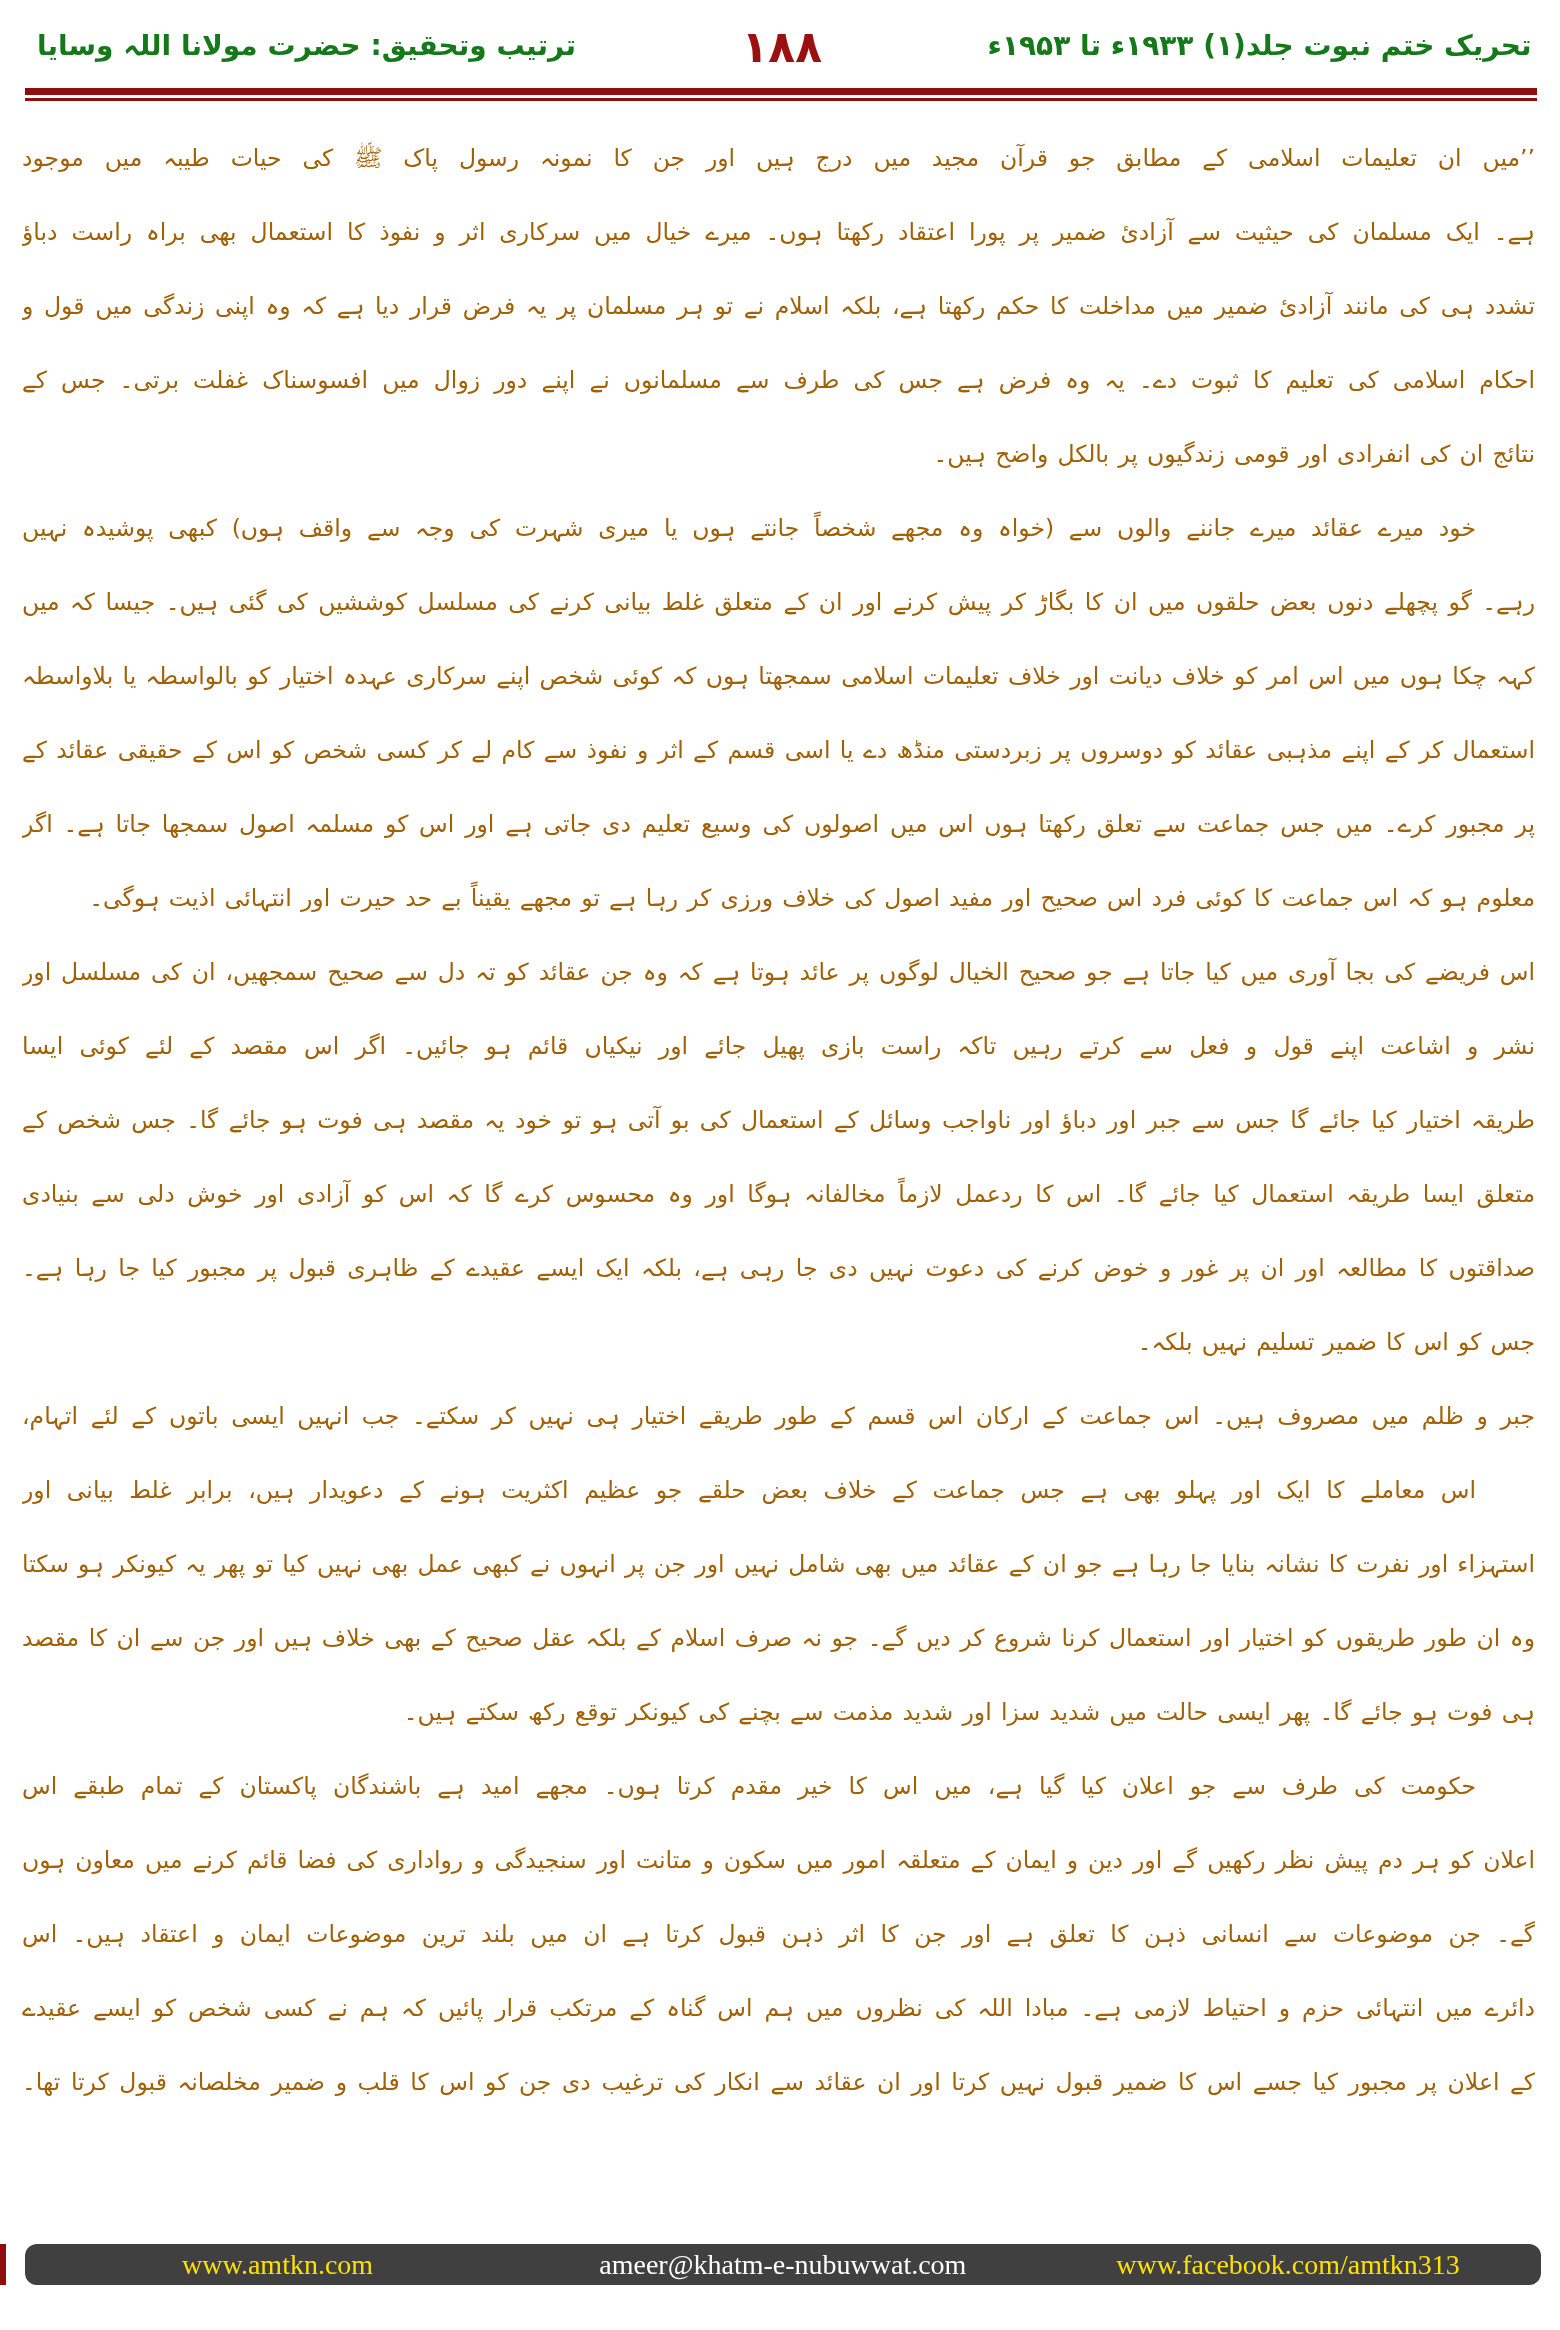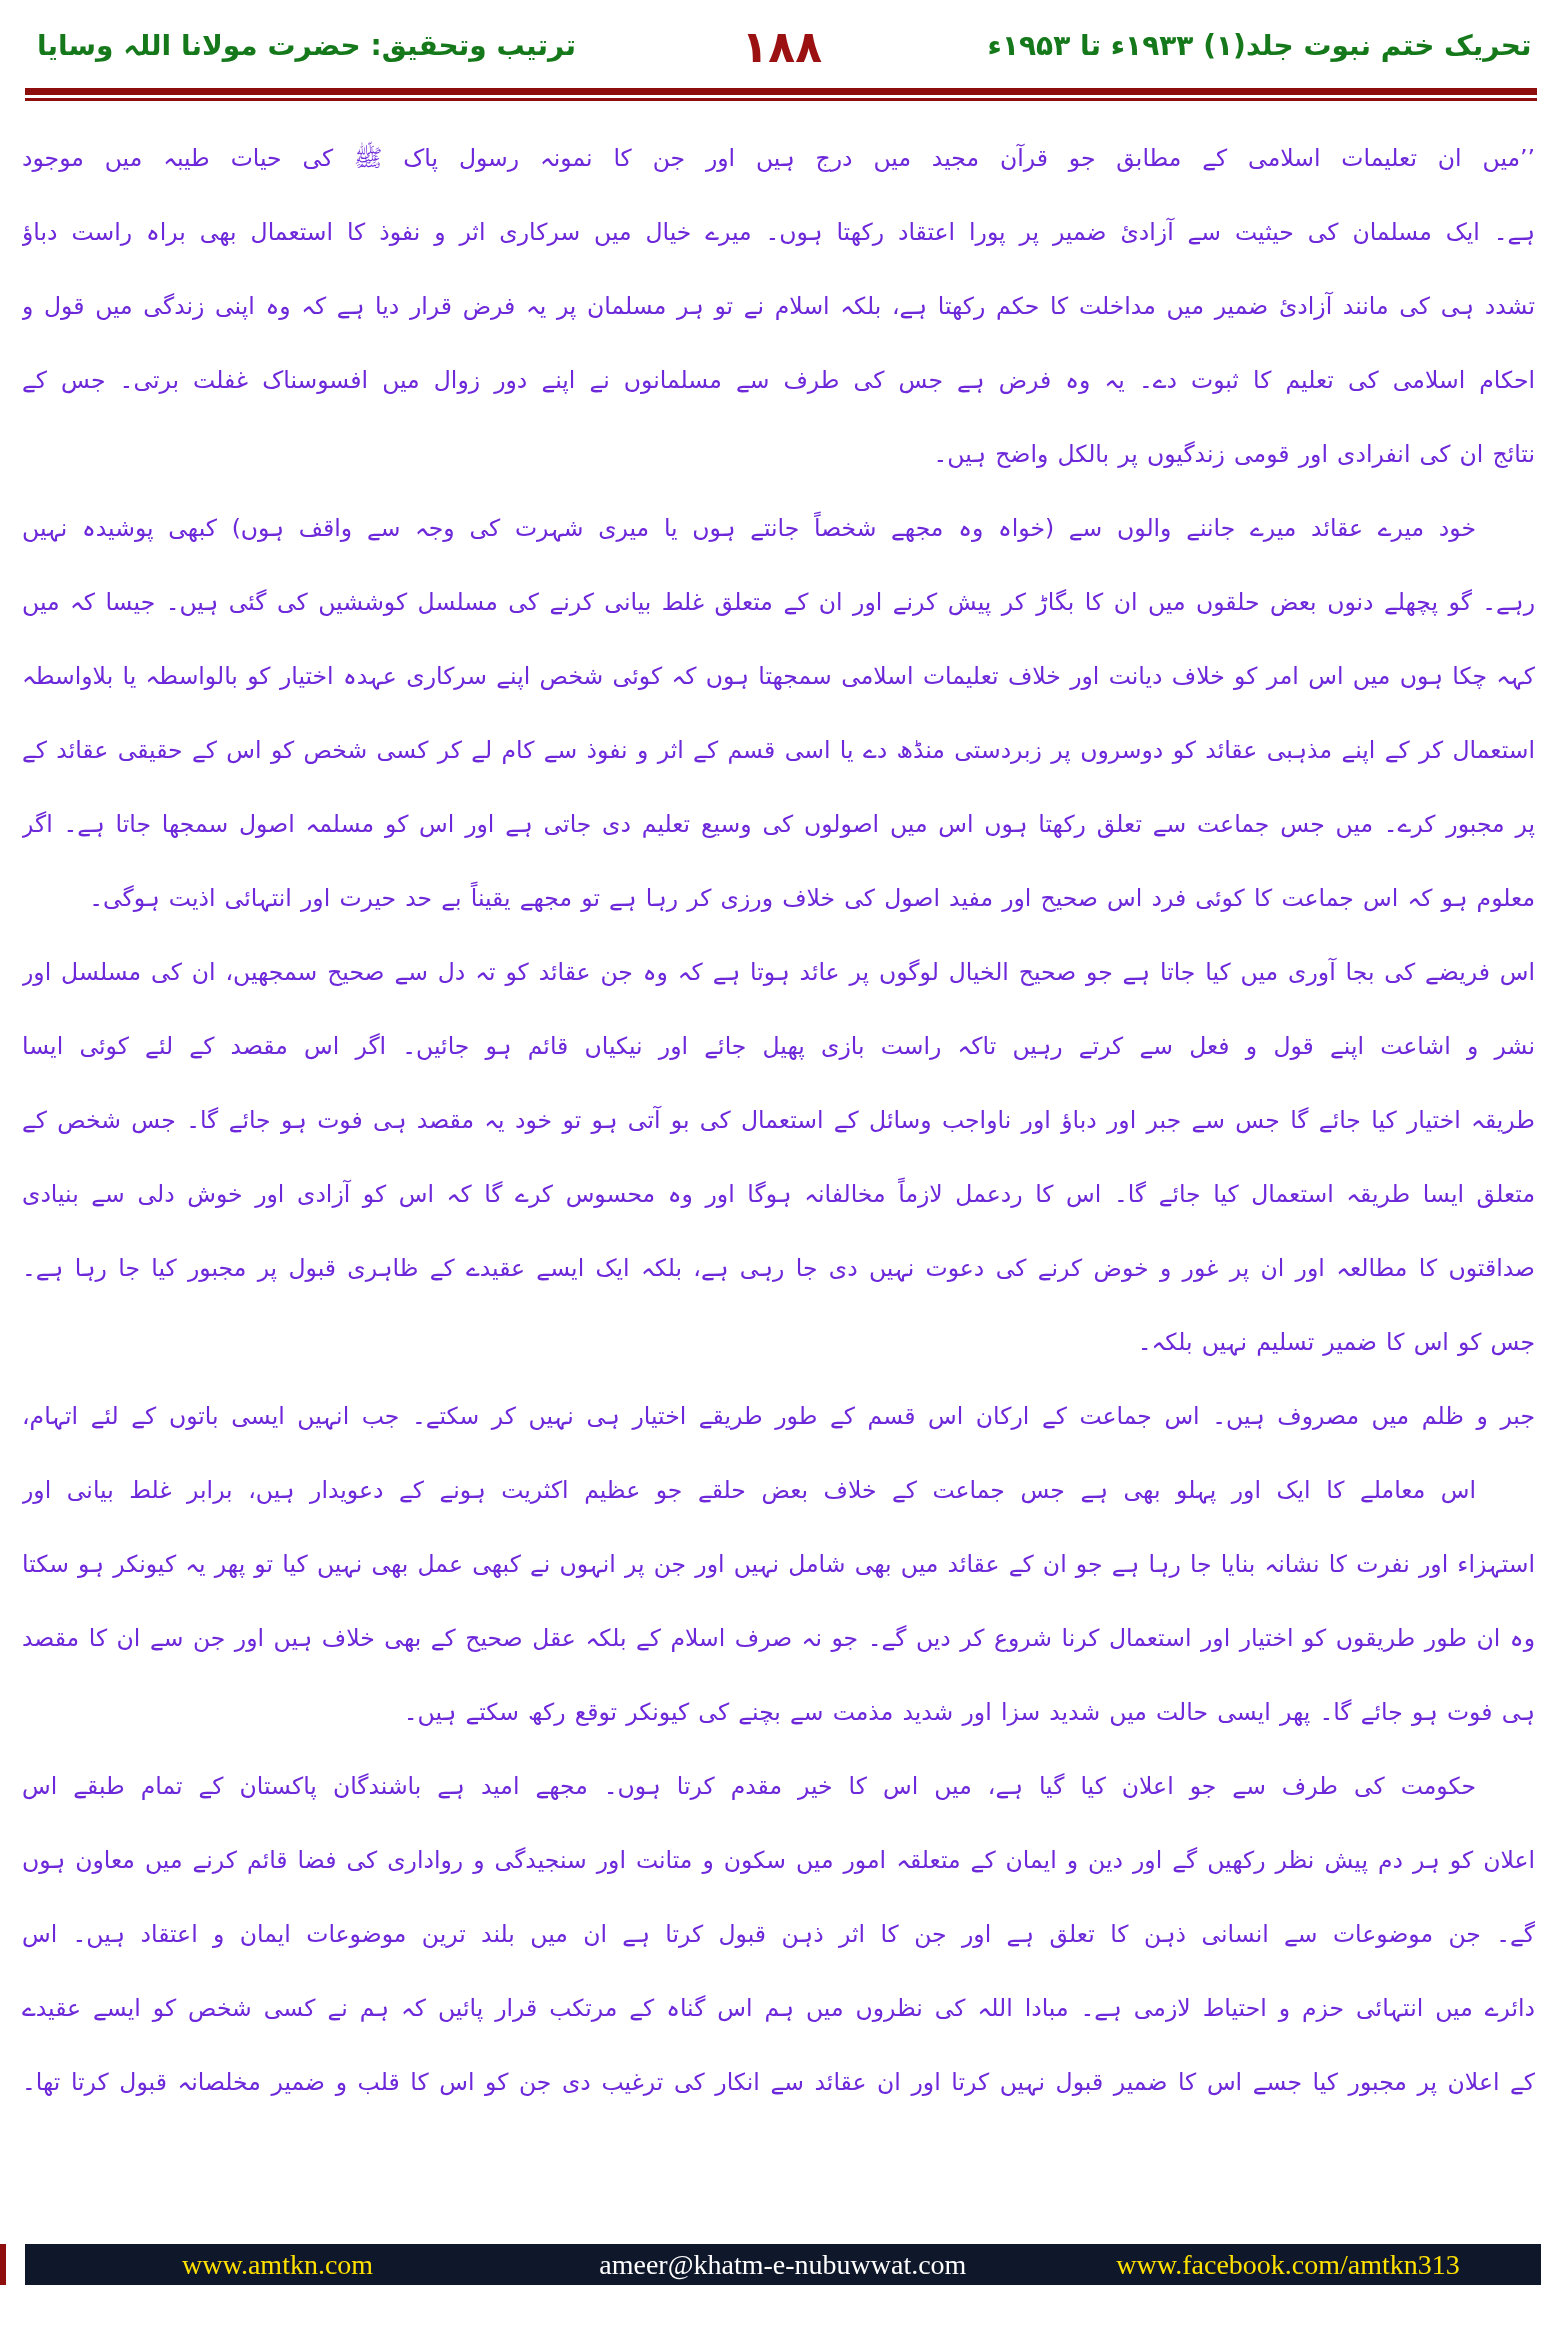--- a/index.html
+++ b/index.html
@@ -69,21 +69,21 @@
     <div class="hdr-title" style="color: rgb(21, 121, 27);">تحریک ختم نبوت جلد(۱) ۱۹۳۳ء تا ۱۹۵۳ء</div>
     <div class="hdr-page-number" style="color: rgb(155, 17, 17);">۱۸۸</div>
     <div class="hdr-credit" style="color: rgb(21, 121, 27); text-align: center;">ترتیب وتحقیق: حضرت مولانا اللہ وسایا</div>
   </div>
 
   <div class="rule">
     <div class="thick" style="background: rgb(142, 14, 14);"></div>
     <div class="thin" style="background: rgb(142, 14, 14);"></div>
   </div>
 
-  <div class="body-text" style="color: #6d28d9;">
+  <div class="body-text" style="color: #a16207;">
       <div class="line">’’میں ان تعلیمات اسلامی کے مطابق جو قرآن مجید میں درج ہیں اور جن کا نمونہ رسول پاک ﷺ کی حیات طیبہ میں موجود</div>
       <div class="line">ہے۔ ایک مسلمان کی حیثیت سے آزادیٔ ضمیر پر پورا اعتقاد رکھتا ہوں۔ میرے خیال میں سرکاری اثر و نفوذ کا استعمال بھی براہ راست دباؤ</div>
       <div class="line">تشدد ہی کی مانند آزادیٔ ضمیر میں مداخلت کا حکم رکھتا ہے، بلکہ اسلام نے تو ہر مسلمان پر یہ فرض قرار دیا ہے کہ وہ اپنی زندگی میں قول و فعل سے</div>
       <div class="line">احکام اسلامی کی تعلیم کا ثبوت دے۔ یہ وہ فرض ہے جس کی طرف سے مسلمانوں نے اپنے دور زوال میں افسوسناک غفلت برتی۔ جس کے</div>
       <div class="line endline">نتائج ان کی انفرادی اور قومی زندگیوں پر بالکل واضح ہیں۔</div>
       <div class="line indent">خود میرے عقائد میرے جاننے والوں سے (خواہ وہ مجھے شخصاً جانتے ہوں یا میری شہرت کی وجہ سے واقف ہوں) کبھی پوشیدہ نہیں</div>
       <div class="line">رہے۔ گو پچھلے دنوں بعض حلقوں میں ان کا بگاڑ کر پیش کرنے اور ان کے متعلق غلط بیانی کرنے کی مسلسل کوششیں کی گئی ہیں۔ جیسا کہ میں پہلے</div>
       <div class="line">کہہ چکا ہوں میں اس امر کو خلاف دیانت اور خلاف تعلیمات اسلامی سمجھتا ہوں کہ کوئی شخص اپنے سرکاری عہدہ اختیار کو بالواسطہ یا بلاواسطہ</div>
       <div class="line">استعمال کر کے اپنے مذہبی عقائد کو دوسروں پر زبردستی منڈھ دے یا اسی قسم کے اثر و نفوذ سے کام لے کر کسی شخص کو اس کے حقیقی عقائد کے ترک</div>
       <div class="line">پر مجبور کرے۔ میں جس جماعت سے تعلق رکھتا ہوں اس میں اصولوں کی وسیع تعلیم دی جاتی ہے اور اس کو مسلمہ اصول سمجھا جاتا ہے۔ اگر مجھے یہ</div>
@@ -101,20 +101,20 @@
       <div class="line endline">ہی فوت ہو جائے گا۔ پھر ایسی حالت میں شدید سزا اور شدید مذمت سے بچنے کی کیونکر توقع رکھ سکتے ہیں۔</div>
       <div class="line indent">حکومت کی طرف سے جو اعلان کیا گیا ہے، میں اس کا خیر مقدم کرتا ہوں۔ مجھے امید ہے باشندگان پاکستان کے تمام طبقے اس</div>
       <div class="line">اعلان کو ہر دم پیش نظر رکھیں گے اور دین و ایمان کے متعلقہ امور میں سکون و متانت اور سنجیدگی و رواداری کی فضا قائم کرنے میں معاون ہوں</div>
       <div class="line">گے۔ جن موضوعات سے انسانی ذہن کا تعلق ہے اور جن کا اثر ذہن قبول کرتا ہے ان میں بلند ترین موضوعات ایمان و اعتقاد ہیں۔ اس</div>
       <div class="line">دائرے میں انتہائی حزم و احتیاط لازمی ہے۔ مبادا اللہ کی نظروں میں ہم اس گناہ کے مرتکب قرار پائیں کہ ہم نے کسی شخص کو ایسے عقیدے</div>
       <div class="line">کے اعلان پر مجبور کیا جسے اس کا ضمیر قبول نہیں کرتا اور ان عقائد سے انکار کی ترغیب دی جن کو اس کا قلب و ضمیر مخلصانہ قبول کرتا تھا۔ کوئی شخص</div>
     </div>
 
   <div class="edge-strip" style="background: rgb(142, 14, 14);"></div>
 
-  <div class="footer-bar" style="background: #0f172a;">
+  <div class="footer-bar" style="background: #404040; border-radius: 12px;">
     <span style="color: rgb(255, 225, 0);">www.amtkn.com</span>
     <span style="color: rgb(255, 255, 255);">ameer@khatm-e-nubuwwat.com</span>
     <span style="color: rgb(255, 225, 0);">www.facebook.com/amtkn313</span>
   </div>
 
 </div>
 
 
 </body></html>

